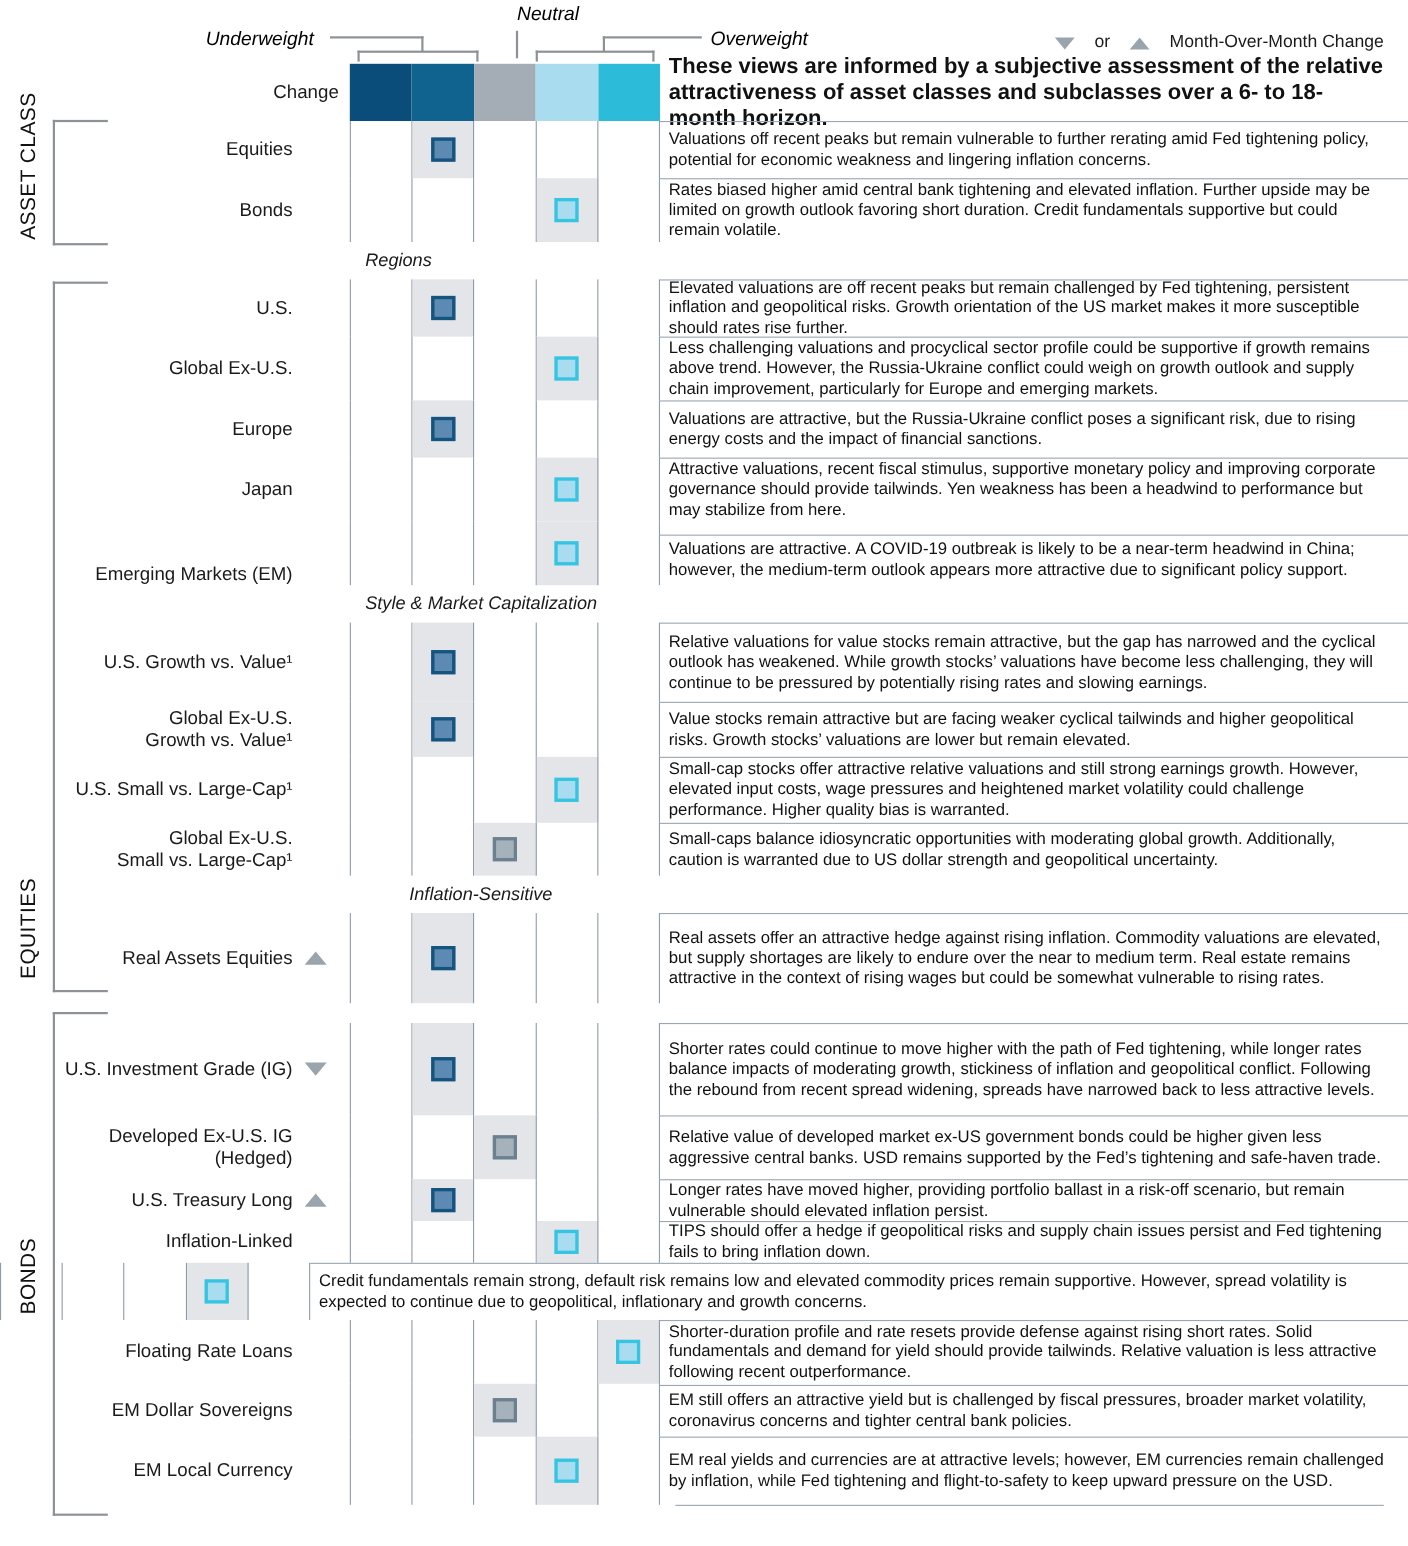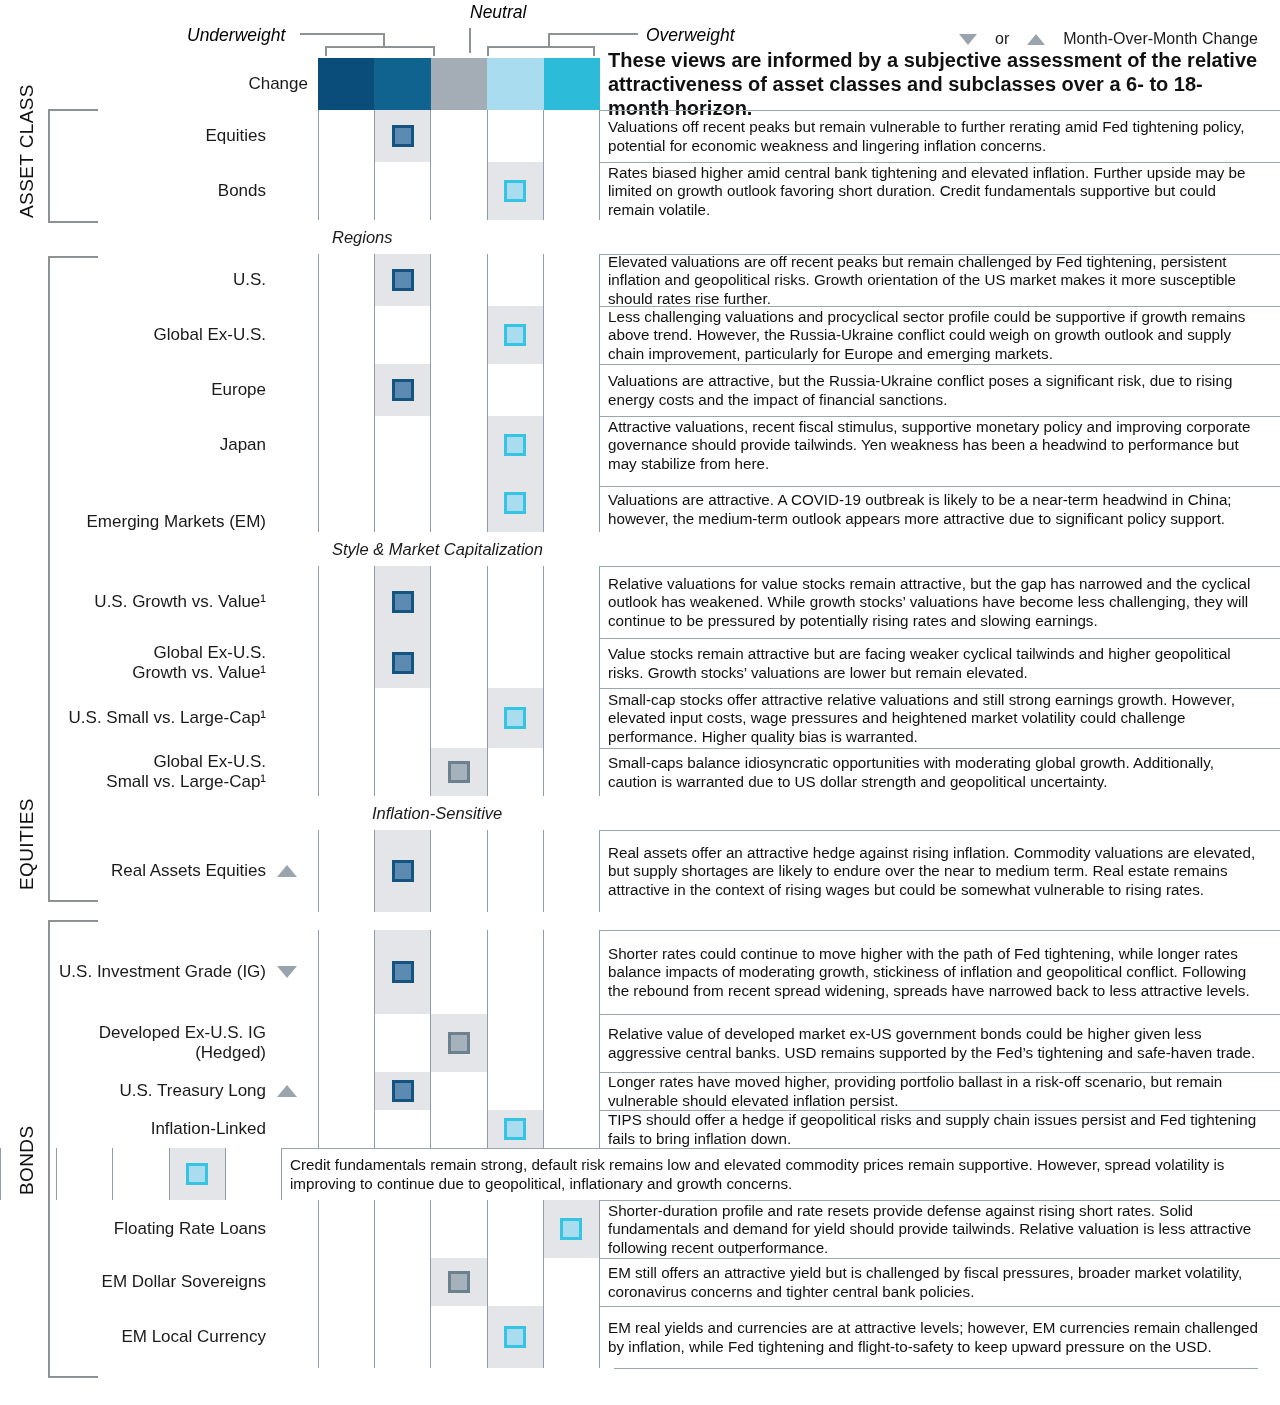--- a/index.html
+++ b/index.html
@@ -365,36 +365,36 @@
       <div class="row" style="height: 52px;">
         <div class="cells" style="height: 52px;">
           <div class="cell"></div>
           <div class="cell"></div>
           <div class="cell"></div>
           <div class="cell hl">
             <div class="mk cyan"></div>
           </div>
           <div class="cell"></div>
         </div>
-        <div class="desc rule-top">Credit fundamentals remain strong, default risk remains low and elevated commodity prices remain supportive. However, spread volatility is improving to continue due to geopolitical, inflationary and growth concerns.</div>
+        <div class="desc rule-top">Credit fundamentals remain strong, default risk remains low and elevated commodity prices remain supportive. However, spread volatility is expected to continue due to geopolitical, inflationary and growth concerns.</div>
       </div>
       <div class="row" style="height: 58px;">
         <div class="lab"><span>Floating Rate Loans</span><span class="arrowbox"></span></div>
         <div class="cells" style="height: 58px;">
           <div class="cell"></div>
           <div class="cell"></div>
           <div class="cell"></div>
           <div class="cell"></div>
           <div class="cell hl">
             <div class="mk cyan"></div>
           </div>
         </div>
         <div class="desc rule-top">Shorter-duration profile and rate resets provide defense against rising short rates. Solid fundamentals and demand for yield should provide tailwinds. Relative valuation is less attractive following recent outperformance.</div>
       </div>
-      <div class="row" style="height: 48px;">
+      <div class="row" style="height: 48px; align-items: center;">
         <div class="lab"><span>EM Dollar Sovereigns</span><span class="arrowbox"></span></div>
         <div class="cells" style="height: 48px;">
           <div class="cell"></div>
           <div class="cell"></div>
           <div class="cell hl">
             <div class="mk gray"></div>
           </div>
           <div class="cell"></div>
           <div class="cell"></div>
         </div>

